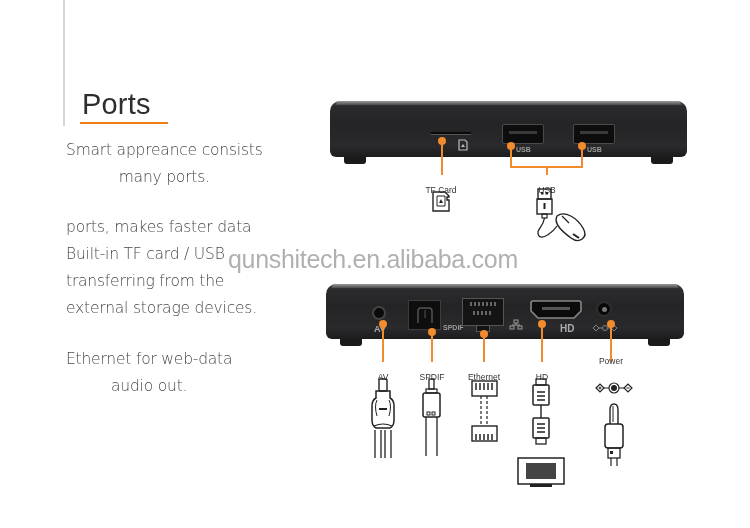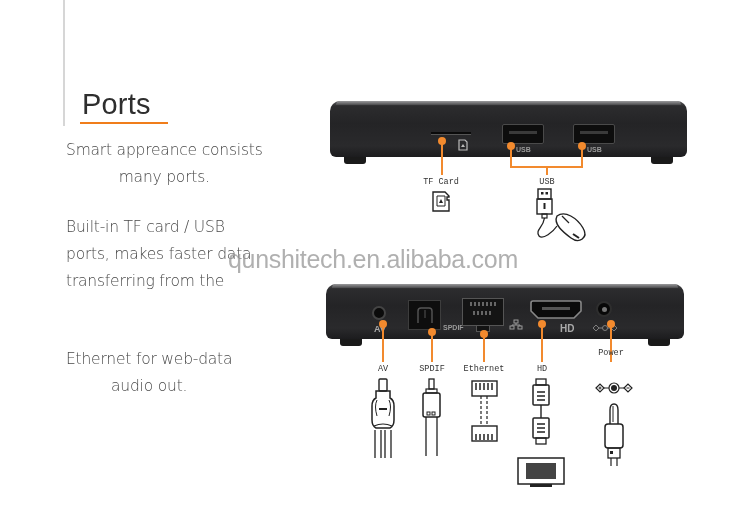--- a/index.html
+++ b/index.html
@@ -24,44 +24,45 @@
     background:linear-gradient(180deg,#5a5a5c 0%,#2c2c2e 9%,#242426 40%,#2a2a2c 80%,#1c1c1e 100%); }
   .device .topedge { position:absolute; left:6px; right:6px; top:0; height:4px; border-radius:8px 8px 0 0; background:linear-gradient(180deg,#9a9a9c,#4a4a4c); }
   .foot { position:absolute; width:22px; height:7px; background:#1a1a1a; border-radius:0 0 3px 3px; }
 
   .dev1 { left:330px; top:101px; width:357px; height:56px; }
   .dev2 { left:326px; top:284px; width:358px; height:55px; }
 
   .orange-line { position:absolute; background:#f28a2e; }
   .dot { position:absolute; width:8px; height:8px; border-radius:50%; background:#f28a2e; }
 
-  .label { position:absolute; font-size:8.5px; color:#333; font-family:Liberation Mono, monospace; white-space:nowrap; transform:translateX(-50%); }
+  .label { position:absolute; font-size:8.5px; color:#333; font-family:Liberation Sans, sans-serif; white-space:nowrap; transform:translateX(-50%);margin-top:8px; }
   .devtext { position:absolute; font-size:7px; font-weight:bold; color:#9a9a9a; font-family:"Liberation Sans", sans-serif; }
 
   .usbport { position:absolute; width:42px; height:20px; background:#0d0d0d; border:1px solid #4a4a4a; border-radius:2px; }
   .usbport::after { content:""; position:absolute; left:6px; right:6px; top:6px; height:3px; background:#3a3a3a; }
 
   svg { position:absolute; overflow:visible; }
 </style>
 </head>
 <body>
 
 <div class="vline"></div>
 
 <div class="title">Ports</div>
 <div class="title-underline"></div>
 
 <div class="para p1">
   <span>Smart appreance consists</span>
   <span>many ports.</span>
 </div>
 <div class="para p2">
+  <span>ports, makes faster data</span>
   <span>Built-in TF card / USB</span>
-  <span>ports, makes faster data</span>
   <span>transferring from the</span>
+  <span>external storage devices.</span>
 </div>
 <div class="para p3">
   <span>Ethernet for web-data</span>
   <span>audio out.</span>
 </div>
 
 <div class="device dev1">
   <div class="topedge"></div>
 
   <div style="position:absolute;left:101px;top:31px;width:40px;height:3px;background:#0a0a0a;border-bottom:1px solid #555;"></div>

